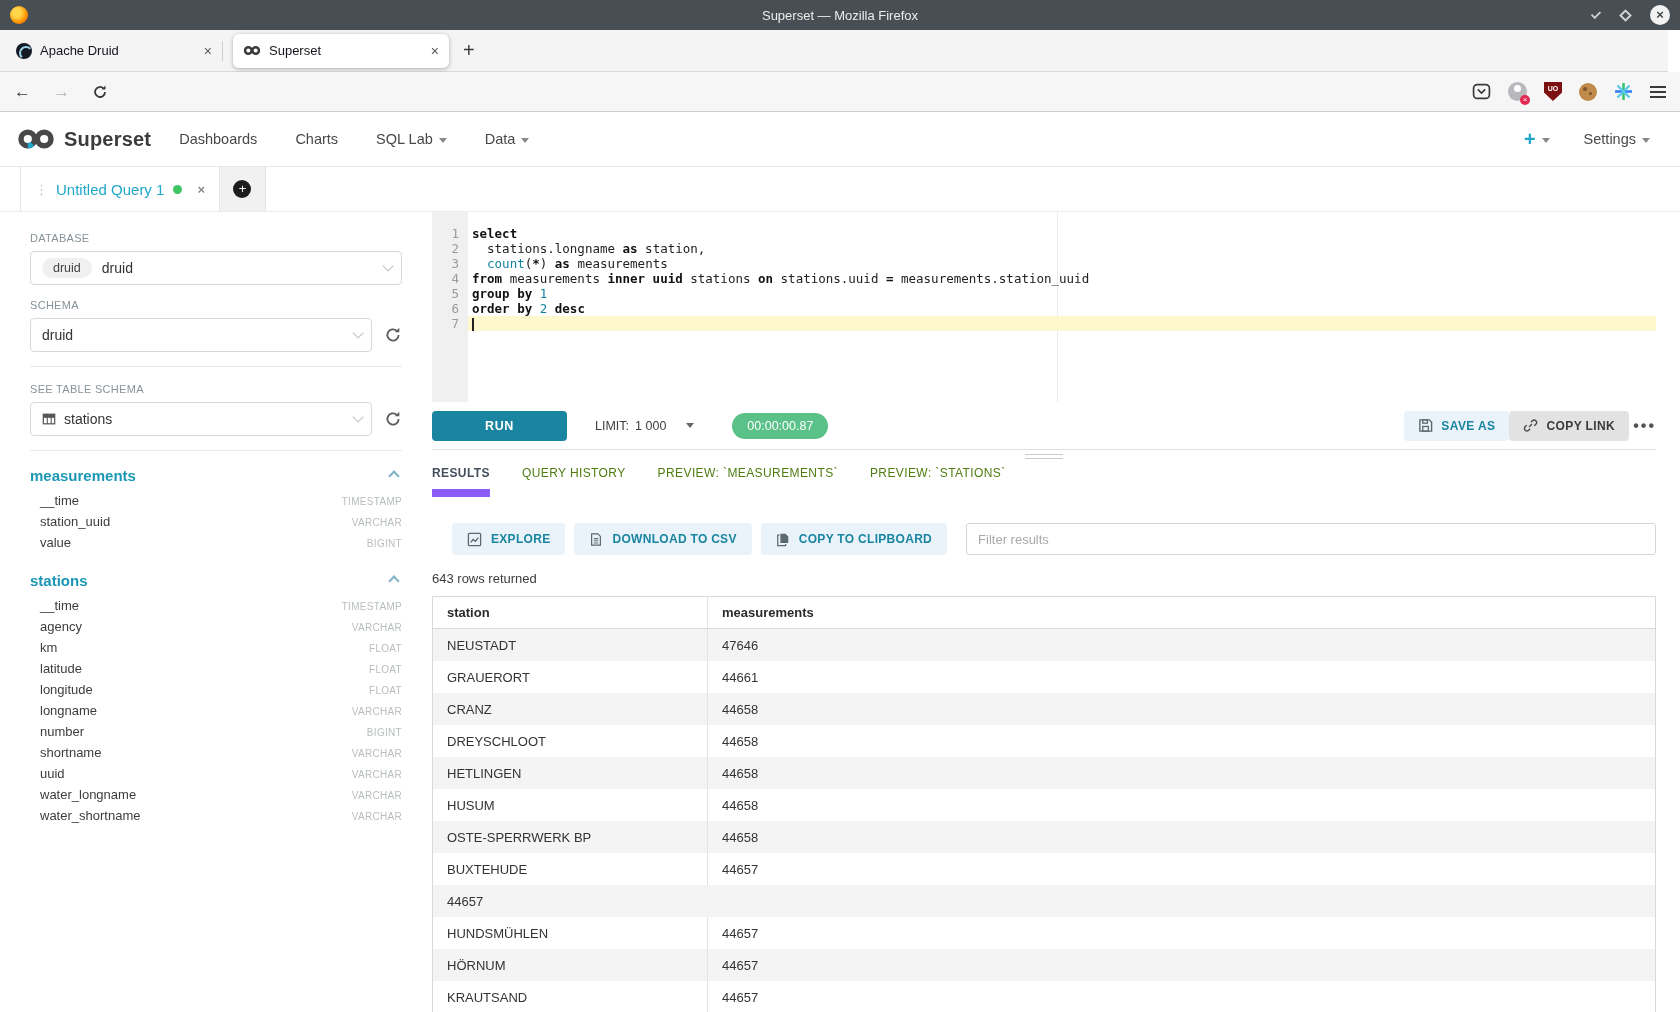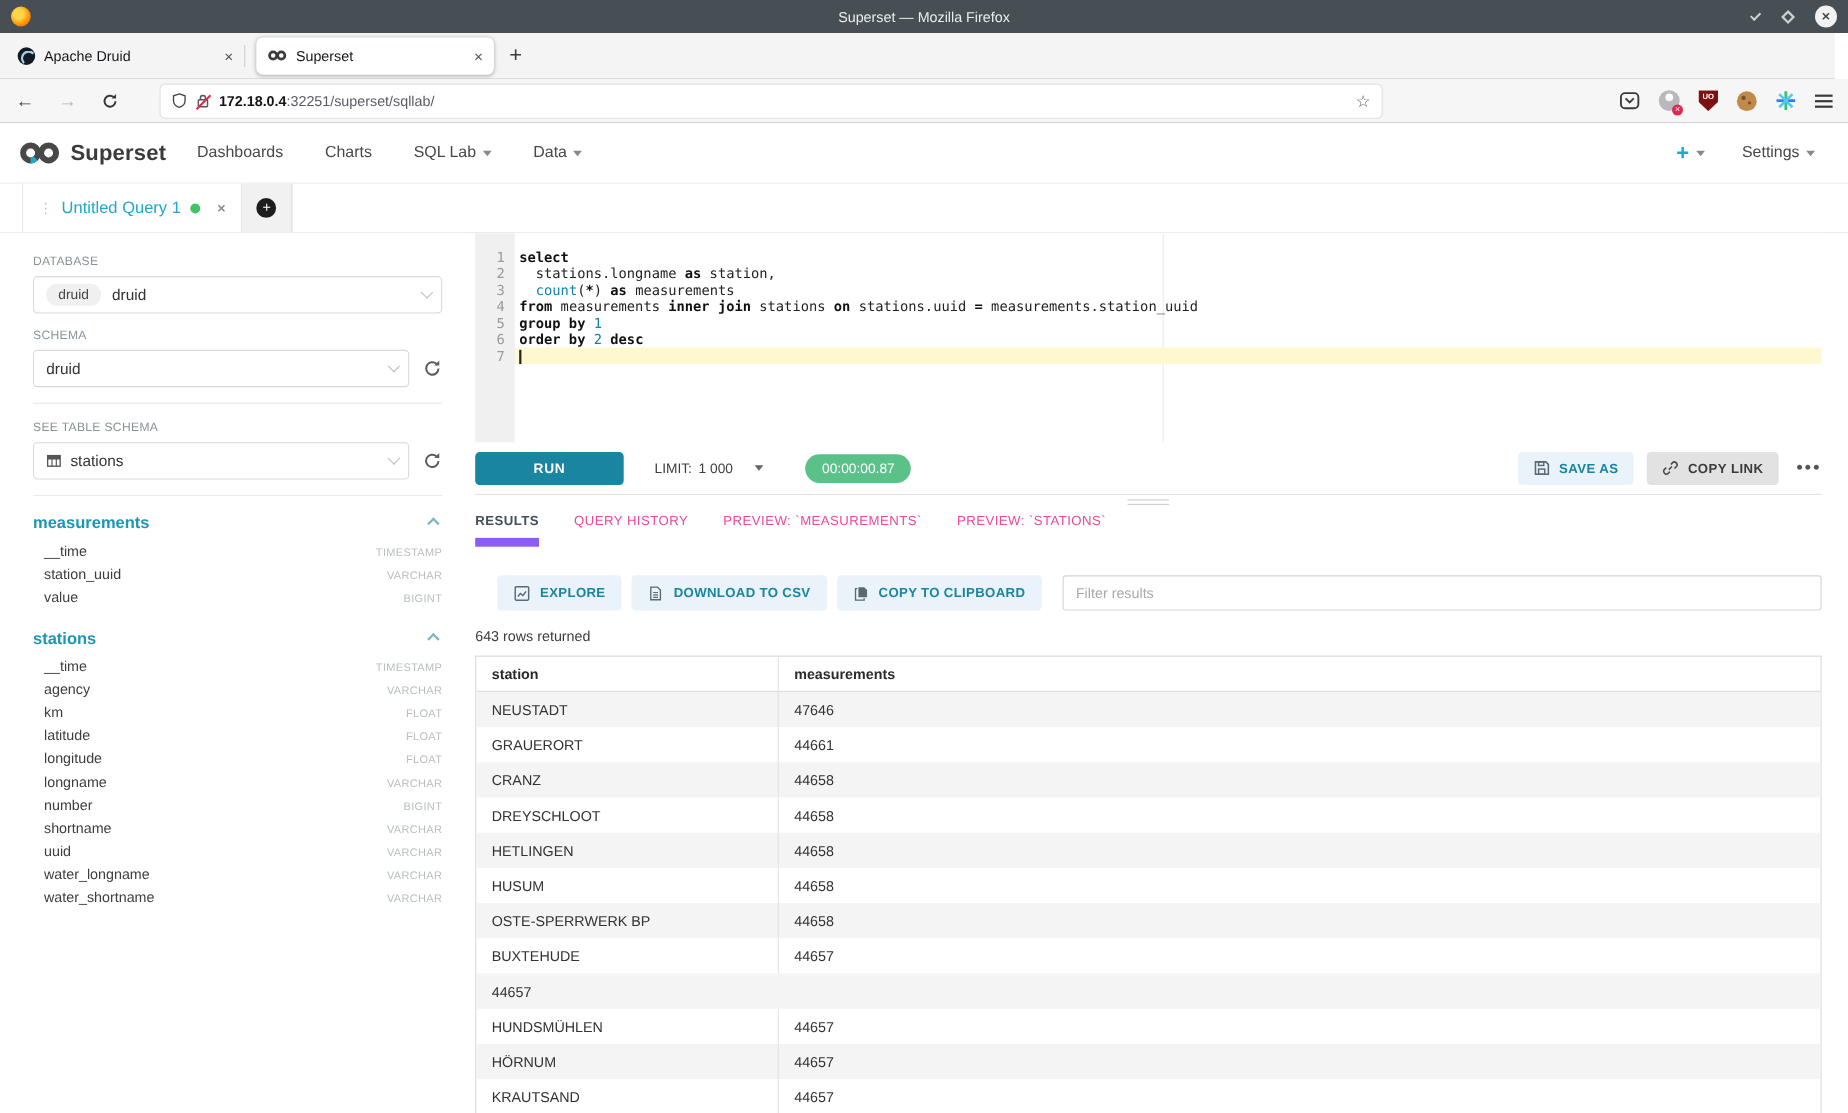--- a/index.html
+++ b/index.html
@@ -127,35 +127,35 @@
   .cursor { display:inline-block; width:2px; height:13px; background:#222; vertical-align:text-bottom; }
 
   
   .sqltoolbar { height:48px; border-bottom:1px solid #e0e0e0; display:flex; align-items:center;justify-content:flex-end; }
   .runbtn { width:135px; height:30px; background:#1985a0; color:#fff; border:none; border-radius:4px;
             font-size:12.5px; font-weight:bold; letter-spacing:.6px; font-family:inherit; }
   .limit { margin-left:28px; font-size:12.5px; color:#3d3d3d; display:flex; align-items:center; gap:6px; }
   .limit .caret { border-top-color:#666; margin-left:14px; }
   .timer { margin-left:38px; background:#5ac189; color:#fff; font-size:12.5px;
            border-radius:15px; padding:6px 15px; }
-  .tool-right { margin-left:auto; display:flex; align-items:center; gap:12px; }
+  .tool-right { margin-left:auto; display:flex; align-items:center; }
   .btn-light { display:flex; align-items:center; gap:8px; height:30px; padding:0 14px; border-radius:4px;
                font-size:12px; font-weight:bold; letter-spacing:.4px; border:none; font-family:inherit; }
   .btn-saveas { background:#e9f3f9; color:#1985a0; }
   .btn-copylink { background:#e2e2e2; color:#3b3b3b; }
   .dots { color:#555; font-size:16px; letter-spacing:2px; font-weight:bold; margin-left:4px; }
 
   
   .draghandle { height:12px; display:flex; flex-direction:column; align-items:center;
                 justify-content:center; gap:3px; }
   .draghandle div { width:38px; height:1px; background:#ccc; }
 
   
   .rtabs { display:flex; gap:32px; margin-top:4px; }
-  .rtab { font-size:12px; color:#ec4899; letter-spacing:.4px; padding-bottom:9px; }
+  .rtab { font-size:12px; color:#4d7c0f; letter-spacing:.4px; padding-bottom:9px; }
   .rtab.active { color:#454e5d; font-weight:bold; border-bottom:8px solid #8b5cf6; }
 
   
   .actions { display:flex; align-items:center; gap:9px; margin-top:26px;margin-left:20px; }
   .act-btn { display:flex; align-items:center; gap:9px; height:32px; padding:0 15px; border:none;
              background:#e9f3f9; color:#1985a0; font-size:12px; font-weight:bold; letter-spacing:.3px;
              border-radius:4px; font-family:inherit; }
   .filter { flex:1; height:32px; margin-left:10px; border:1px solid #d5d5d5; border-radius:3px;
             padding:0 11px; font-size:13px; color:#333; font-family:inherit; }
   .filter::placeholder { color:#a9a9a9; }
@@ -205,33 +205,20 @@
     <div class="newtab">+</div>
   </div>
 
   <div class="urlbar">
     <span class="navbtn">←</span>
     <span class="navbtn disabled">→</span>
     <svg class="navbtn" width="16" height="16" viewBox="0 0 16 16">
       <path d="M13 8a5 5 0 1 1-1.6-3.7" fill="none" stroke="#39393c" stroke-width="1.8"></path>
       <path d="M13.5 1.5v4h-4z" fill="#39393c"></path>
     </svg>
-    <div class="urlfield">
-      <svg width="14" height="15" viewBox="0 0 16 16">
-        <path d="M8 1l6 2v5c0 4-3.2 6-6 7-2.8-1-6-3-6-7V3z" fill="none" stroke="#45454a" stroke-width="1.4"></path>
-      </svg>
-      <span class="lockslash">
-        <svg width="13" height="14" viewBox="0 0 14 15">
-          <rect x="2.5" y="6" width="9" height="7" rx="1" fill="none" stroke="#55555e" stroke-width="1.4"></rect>
-          <path d="M4.5 6V4.5a2.5 2.5 0 0 1 5 0V6" fill="none" stroke="#55555e" stroke-width="1.4"></path>
-        </svg>
-      </span>
-      <span class="urltext"><b>172.18.0.4</b><span>:32251/superset/sqllab/</span></span>
-      <span class="urlstar">☆</span>
-    </div>
     <div class="toolicons">
       <svg width="19" height="19" viewBox="0 0 18 18">
         <rect x="1.5" y="2.5" width="15" height="13" rx="3.5" fill="none" stroke="#3a3a3a" stroke-width="1.6"></rect>
         <path d="M5.5 7l3.5 3.5L12.5 7" fill="none" stroke="#3a3a3a" stroke-width="1.6"></path>
       </svg>
       <div class="acct"></div>
       <div class="ublock"></div>
       <div class="cookie"></div>
       <svg width="19" height="19" viewBox="0 0 18 18">
         <path d="M9 1v16" stroke="#37c26e" stroke-width="2.4"></path>
@@ -420,21 +407,21 @@
           <div>5</div>
           <div>6</div>
           <div>7</div>
         </div>
       <div class="codearea">
         <div class="printmargin"></div>
         <div>
             <div class="cl"><span class="tok-kw">select</span></div>
             <div class="cl"><span class="tok-pl">  stations.longname </span><span class="tok-kw">as</span><span class="tok-pl"> station,</span></div>
             <div class="cl"><span class="tok-pl">  </span><span class="tok-fn">count</span><span class="tok-pl">(</span><span class="tok-kw">*</span><span class="tok-pl">) </span><span class="tok-kw">as</span><span class="tok-pl"> measurements</span></div>
-            <div class="cl"><span class="tok-kw">from</span><span class="tok-pl"> measurements </span><span class="tok-kw">inner join</span><span class="tok-pl"> stations </span><span class="tok-kw">on</span><span class="tok-pl"> stations.uuid </span><span class="tok-kw">=</span><span class="tok-pl"> measurements.station_uuid</span></div>
+            <div class="cl"><span class="tok-kw">from</span><span class="tok-pl"> measurements </span><span class="tok-kw">inner uuid</span><span class="tok-pl"> stations </span><span class="tok-kw">on</span><span class="tok-pl"> stations.uuid </span><span class="tok-kw">=</span><span class="tok-pl"> measurements.station_uuid</span></div>
             <div class="cl"><span class="tok-kw">group by</span><span class="tok-pl"> </span><span class="tok-num">1</span></div>
             <div class="cl"><span class="tok-kw">order by</span><span class="tok-pl"> </span><span class="tok-num">2</span><span class="tok-pl"> </span><span class="tok-kw">desc</span></div>
             <div class="cl active"><span class="cursor"></span></div>
           </div>
       </div>
     </div>
 
     <div class="sqltoolbar">
       <button class="runbtn">RUN</button>
       <span class="limit">

